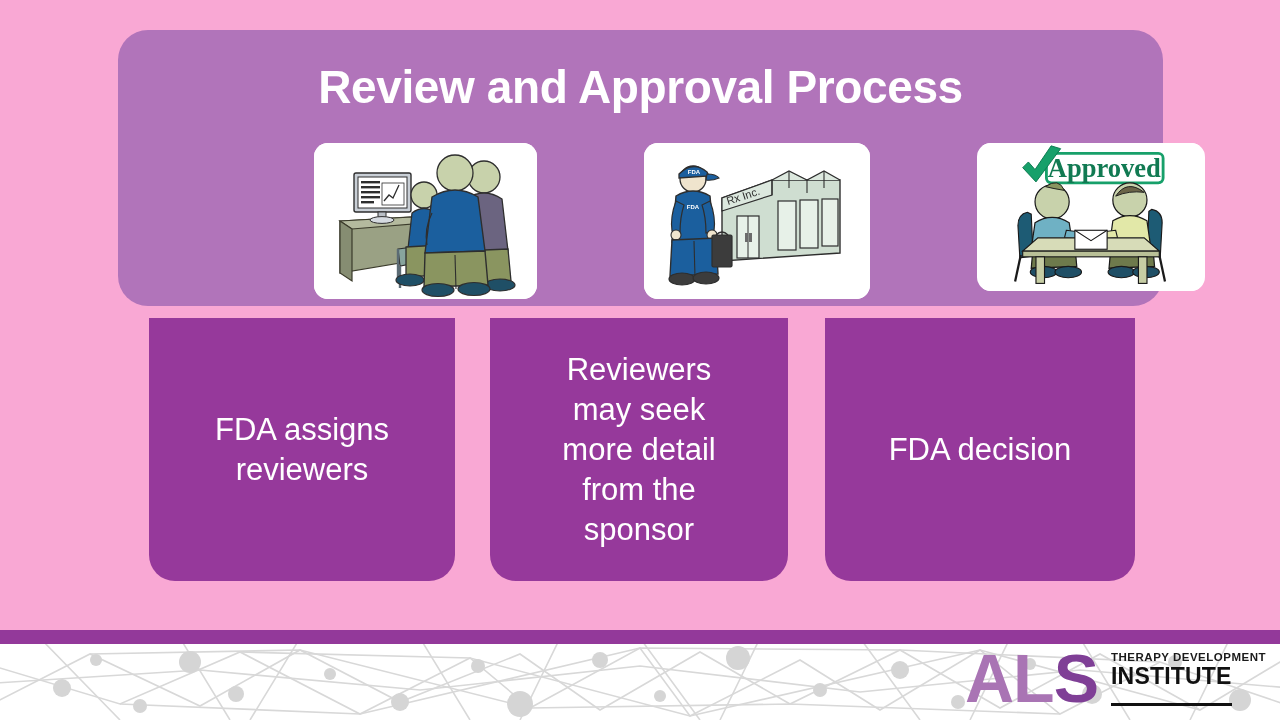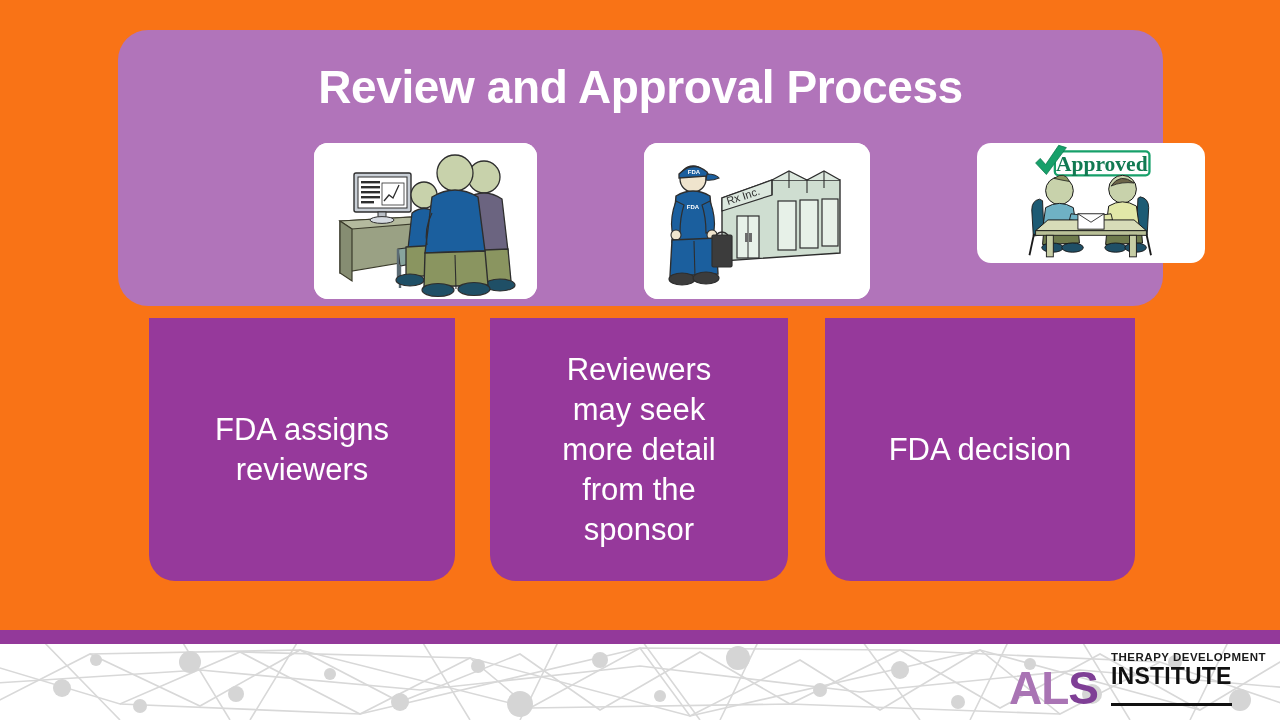--- a/index.html
+++ b/index.html
@@ -2,21 +2,21 @@
 <html><head>
 <meta charset="utf-8">
 <style>
   * { box-sizing: border-box; margin: 0; padding: 0; }
   html, body {
     width: 1280px; height: 720px;
     background: #ffffff;
     font-family: "Liberation Sans", sans-serif;
     overflow: hidden;
   }
-  .slide { position: relative; width: 1280px; height: 720px; background: #f97316; }
+  .slide { position: relative; width: 1280px; height: 720px; background: #f9a8d4; }
 
   
   .banner {
     position: absolute;
     left: 118px; top: 30px;
     width: 1045px; height: 276px;
     background: #b174ba;
     border-radius: 30px;
   }
   .banner-title {
@@ -34,21 +34,21 @@
 
   
   .card {
     position: absolute;
     background: #ffffff;
     border-radius: 14px;
     overflow: hidden;
   }
   .card-1 { left: 196px;  top: 113px; width: 223px; height: 156px; }
   .card-2 { left: 526px;  top: 113px; width: 226px; height: 156px; }
-  .card-3 { left: 859px;  top: 113px; width: 228px; height: 120px; }
+  .card-3 { left: 859px;  top: 113px; width: 228px; height: 148px; }
   .card svg { display: block; width: 100%; height: 100%; }
 
   
   .step {
     position: absolute;
     background: #96399b;
     border-radius: 0 0 26px 26px;
     display: flex;
     align-items: center;
     justify-content: center;
@@ -89,21 +89,21 @@
 
   
   .logo {
     position: absolute;
     right: 14px; bottom: 12px;
     display: flex;
     align-items: flex-end;
     line-height: 1;
   }
   .logo-als {
-    font-size: 46px;
+    font-size: 68px;
     font-weight: bold;
     letter-spacing: -1px;
     line-height: 0.85;
   }
   .logo-a, .logo-l { color: #a974b4; }
   .logo-s { color: #7f3f96; }
   .logo-right {
     display: flex;
     flex-direction: column;
     align-items: flex-start;

